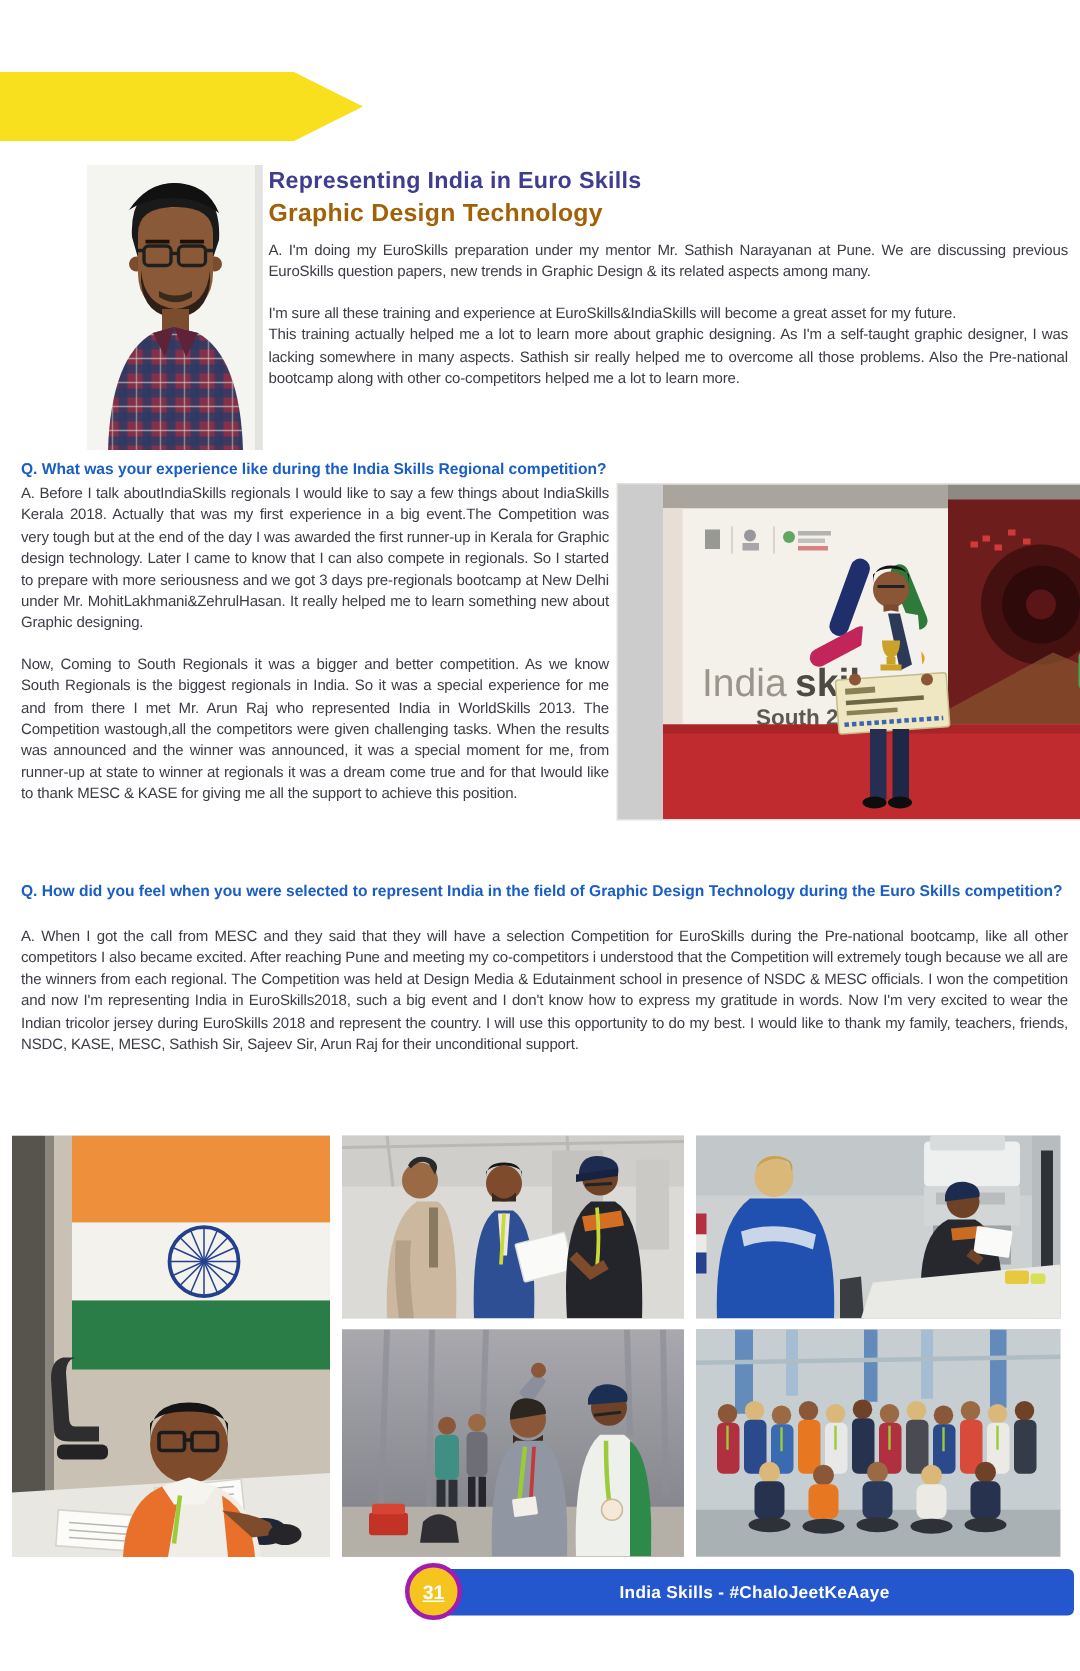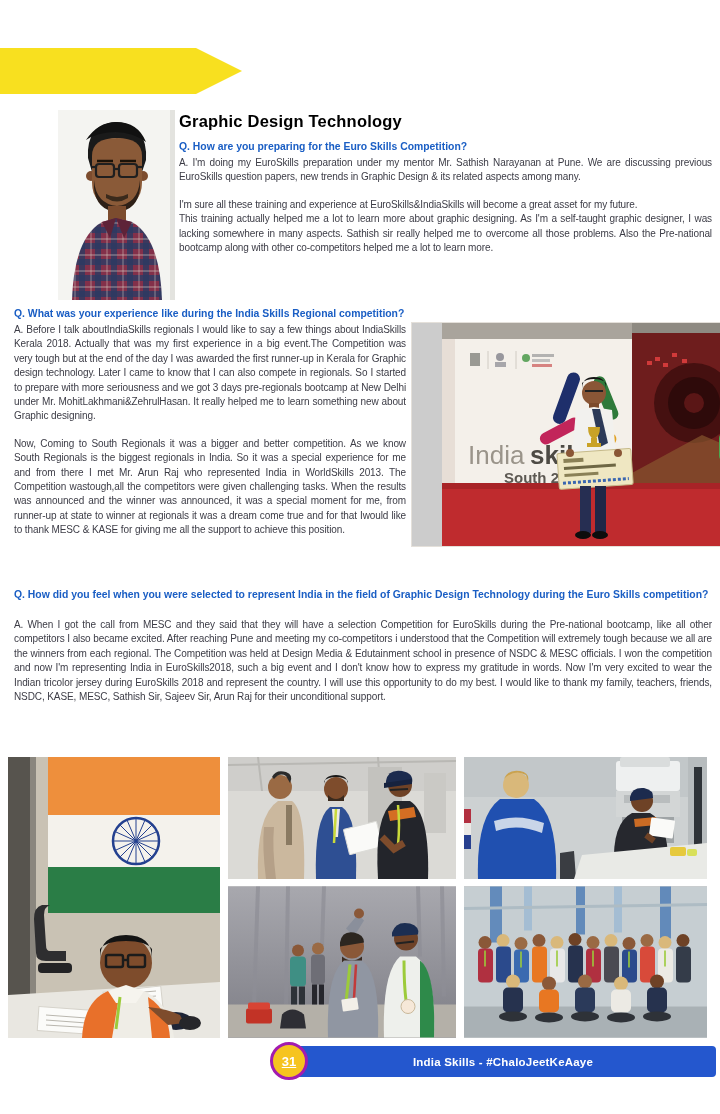--- a/index.html
+++ b/index.html
@@ -11,21 +11,21 @@
     clip-path:polygon(0 0,81% 0,100% 50%,81% 100%,0 100%);}
   .banner-blue{position:absolute;left:0;top:59px;width:260px;height:25px;background:#2B57C9;
     clip-path:polygon(0 0,79% 0,100% 50%,79% 100%,0 100%);
     display:flex;align-items:center;padding-left:14px;box-sizing:border-box;}
   .banner-name{color:#ffffff;font-weight:bold;font-size:17px;letter-spacing:.2px;}
 
   
   .portrait{position:absolute;left:58px;top:110px;width:117px;height:190px;}
   .intro{position:absolute;left:179px;top:112px;width:533px;}
   .title1{margin:0 0 3px 0;font-size:15.5px;font-weight:bold;color:#3E3D90;letter-spacing:.2px;}
-  .title2{margin:0 0 9px 0;font-size:16.5px;font-weight:bold;color:#000000;letter-spacing:.2px;}
+  .title2{margin:0 0 9px 0;font-size:16.5px;font-weight:bold;color:#a16207;letter-spacing:.2px;}
   .q{color:#1A5EC4;font-weight:bold;font-size:10.4px;line-height:14px;margin:0 0 2px 0;}
   .a{color:#3C3C46;font-size:10px;line-height:14.4px;text-align:justify;margin:0 0 13px 0;letter-spacing:-.1px;}
   .a.last{margin-bottom:0;text-align:left;}
 
   
   .q2-head{position:absolute;left:14px;top:307px;width:700px;}
   .q2-body{position:absolute;left:14px;top:323px;width:392px;}
   .main-photo{position:absolute;left:412px;top:323px;width:302px;height:223px;box-shadow:0 0 0 1px #e4e0da;padding-left:30px;}
 
   
@@ -88,22 +88,22 @@
           <line x1="1" y1="0" x2="1" y2="16" stroke="#d8d3c8" stroke-width="1" opacity="0.5"></line>
         </pattern>
       </defs>
       <path d="M14 190 Q16 128 44 112 L58 108 L74 112 Q102 128 104 190 Z" fill="url(#plaid)"></path>
       <path d="M44 112 L58 108 L52 128 Z" fill="#5e2338"></path>
       <path d="M74 112 L58 108 L66 128 Z" fill="#5e2338"></path>
     </svg>
   </div>
 
   <div class="intro">
+    <h1 class="title1">Representing India in Euro Skills</h1>
     <h2 class="title2">Graphic Design Technology</h2>
-    <p class="q">Q. How are you preparing for the Euro Skills Competition?</p>
     <p class="a">A. I'm doing my EuroSkills preparation under my mentor Mr. Sathish Narayanan at Pune. We are discussing previous EuroSkills question papers, new trends in Graphic Design &amp; its related aspects among many.</p>
     <p class="a last">I'm sure all these training and experience at EuroSkills&amp;IndiaSkills will become a great asset for my future.</p>
     <p class="a">This training actually helped me a lot to learn more about graphic designing. As I'm a self-taught graphic designer, I was lacking somewhere in many aspects. Sathish sir really helped me to overcome all those problems. Also the Pre-national bootcamp along with other co-competitors helped me a lot to learn more.</p>
   </div>
 
   <p class="q q2-head">Q. What was your experience like during the India Skills Regional competition?</p>
   <div class="q2-body">
     <p class="a">A. Before I talk aboutIndiaSkills regionals I would like to say a few things about IndiaSkills Kerala 2018. Actually that was my first experience in a big event.The Competition was very tough but at the end of the day I was awarded the first runner-up in Kerala for Graphic design technology. Later I came to know that I can also compete in regionals. So I started to prepare with more seriousness and we got 3 days pre-regionals bootcamp at New Delhi under Mr. MohitLakhmani&amp;ZehrulHasan. It really helped me to learn something new about Graphic designing.</p>
     <p class="a">Now, Coming to South Regionals it was a bigger and better competition. As we know South Regionals is the biggest regionals in India. So it was a special experience for me and from there I met Mr. Arun Raj who represented India in WorldSkills 2013. The Competition wastough,all the competitors were given challenging tasks. When the results was announced and the winner was announced, it was a special moment for me, from runner-up at state to winner at regionals it was a dream come true and for that Iwould like to thank MESC &amp; KASE for giving me all the support to achieve this position.</p>
   </div>

